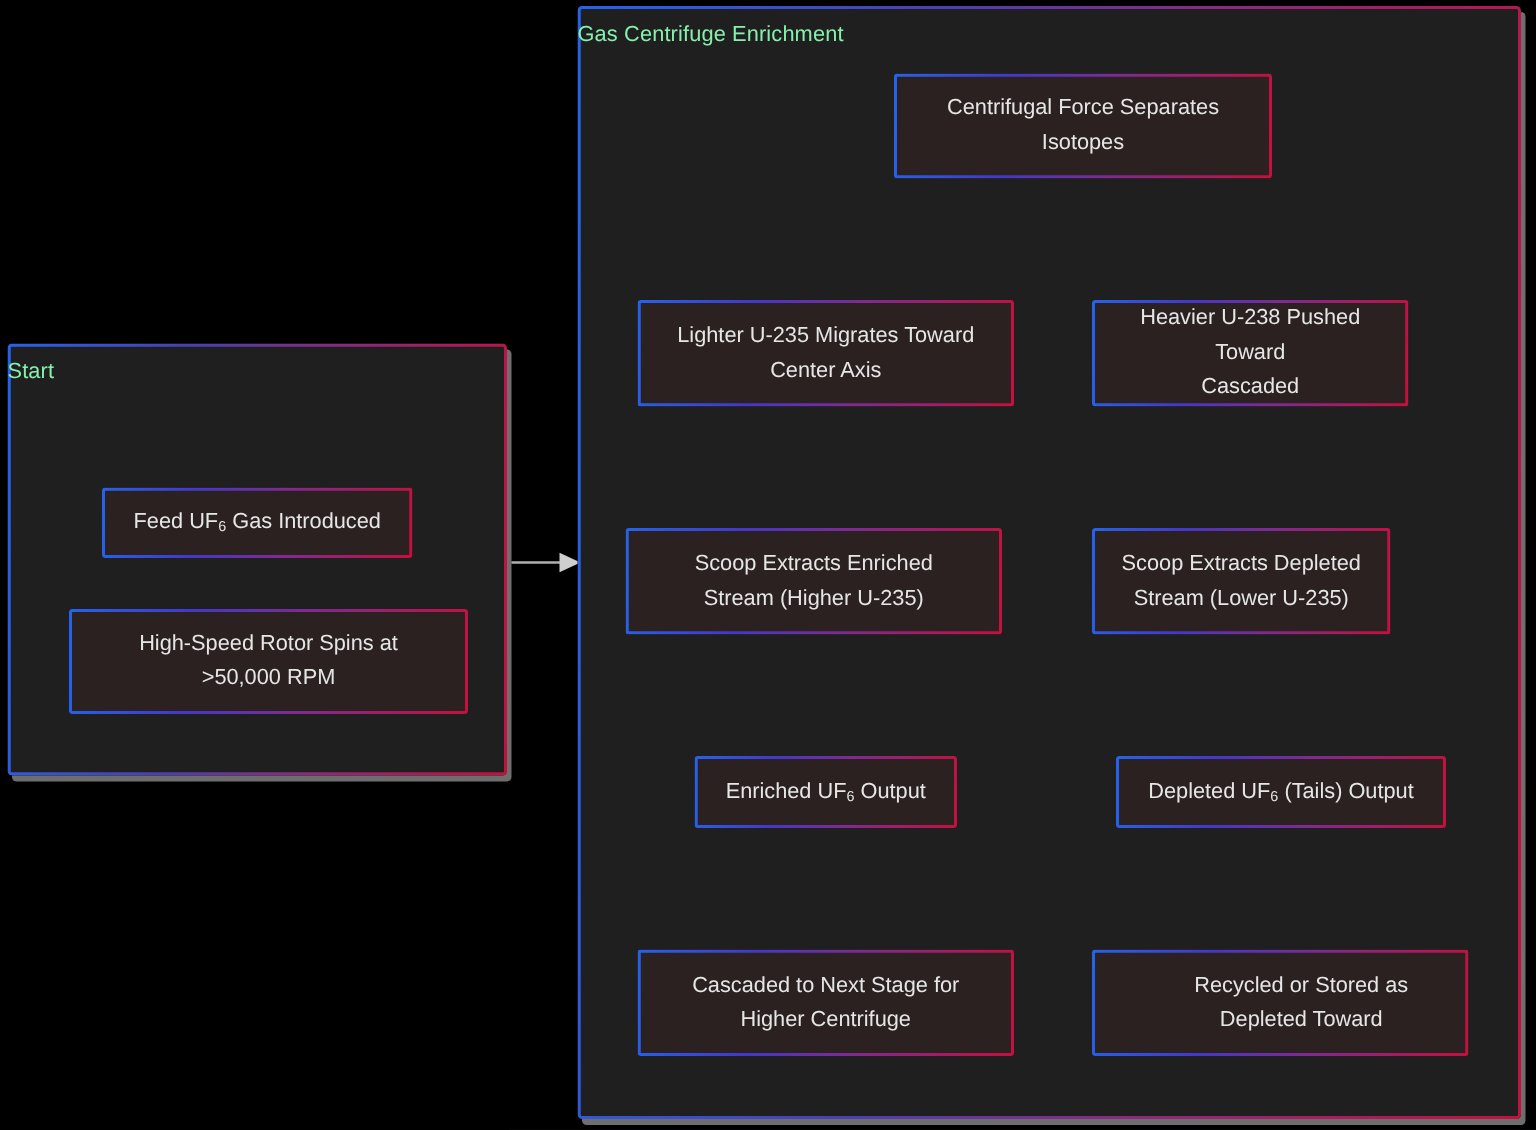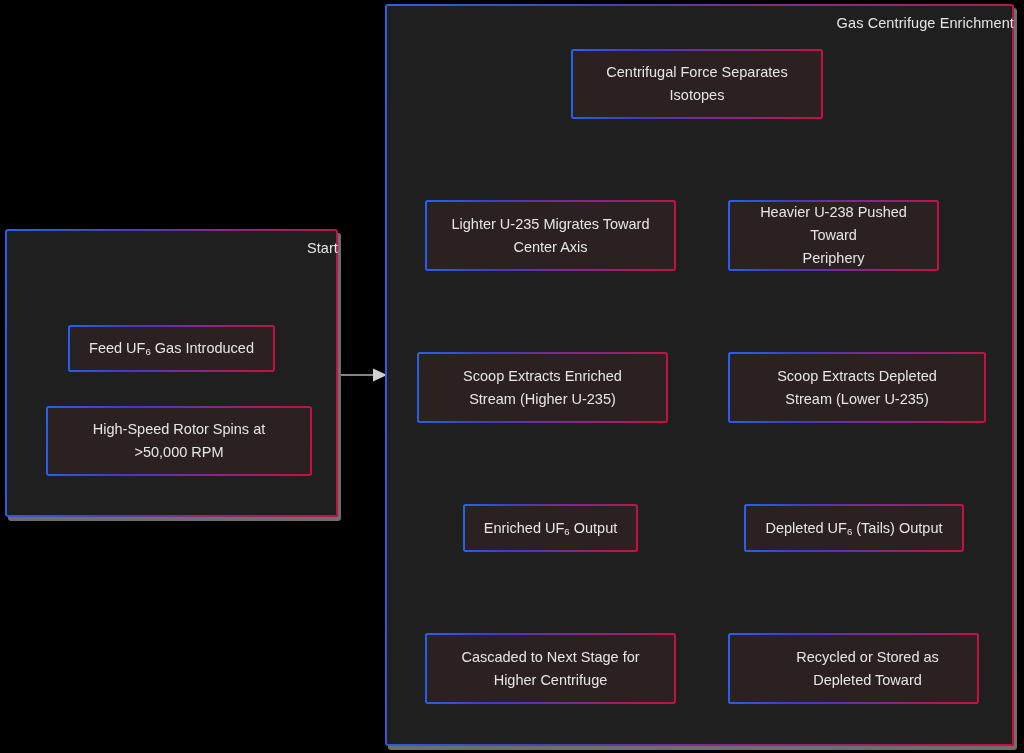--- a/index.html
+++ b/index.html
@@ -40,22 +40,22 @@
     -webkit-mask: linear-gradient(#000 0 0) content-box, linear-gradient(#000 0 0);
     -webkit-mask-composite: xor;
             mask: linear-gradient(#000 0 0) content-box, linear-gradient(#000 0 0);
             mask-composite: exclude;
     pointer-events: none;
   }
   .panel-title {
     position: absolute;
     left: 0;
     right: 0;
-    text-align: right;
-    color: #e5e5e5;
+    text-align: left;
+    color: #86efac;
     font-size: 14.5px;
     letter-spacing: 0.1px;
     white-space: nowrap;
   }
 
   #panel-start      { left: 5px;   top: 229px; width: 333px; height: 288px; }
   #panel-start .panel-title { top: 11px; }
 
   #panel-centrifuge { left: 385px; top: 4px;   width: 629px; height: 742px; }
   #panel-centrifuge .panel-title { top: 11px; }
@@ -89,25 +89,25 @@
     pointer-events: none;
   }
   .node .label { position: relative; z-index: 1; }
   .node sub { font-size: 0.66em; vertical-align: -0.22em; }
 
   
   #n-feed   { left: 68px;  top: 278px; width: 207px; height: 47px; margin-top: 47px; }
   #n-rotor  { left: 46px;  top: 406px; width: 266px; height: 70px; }
 
   
-  #n-force  { left: 571px; top: 49px;  width: 252px; height: 70px; }
+  #n-force  { left: 596px; top: 49px;  width: 252px; height: 70px; }
   #n-lighter{ left: 425px; top: 200px; width: 251px; height: 71px; }
   #n-heavier{ left: 728px; top: 200px; width: 211px; height: 71px; }
   #n-scoopE { left: 417px; top: 352px; width: 251px; height: 71px; }
-  #n-scoopD { left: 728px; top: 352px; width: 258px; height: 71px; }
+  #n-scoopD { left: 728px; top: 352px; width: 199px; height: 71px; }
   #n-enrOut { left: 463px; top: 504px; width: 175px; height: 48px; }
   #n-depOut { left: 744px; top: 504px; width: 220px; height: 48px; justify-content: center; }
   #n-cascade{ left: 425px; top: 633px; width: 251px; height: 71px; }
   #n-recycle{ left: 728px; top: 633px; width: 251px; height: 71px; padding-left: 36px; }
 
   
   #edges {
     position: absolute;
     left: 0; top: 0;
     width: 1024px;
@@ -197,21 +197,21 @@
 
   <div class="node" id="n-force">
     <span class="label"><span>Centrifugal Force Separates</span><br><span>Isotopes</span></span>
   </div>
 
   <div class="node" id="n-lighter">
     <span class="label"><span>Lighter U-235 Migrates Toward</span><br><span>Center Axis</span></span>
   </div>
 
   <div class="node" id="n-heavier">
-    <span class="label"><span>Heavier U-238 Pushed Toward</span><br><span>Periphery</span></span>
+    <span class="label"><span>Heavier U-238 Pushed Toward</span><br><span>Cascaded</span></span>
   </div>
 
   <div class="node" id="n-scoopE">
     <span class="label"><span>Scoop Extracts Enriched</span><br><span>Stream (Higher U-235)</span></span>
   </div>
 
   <div class="node" id="n-scoopD">
     <span class="label"><span>Scoop Extracts Depleted</span><br><span>Stream (Lower U-235)</span></span>
   </div>
 

